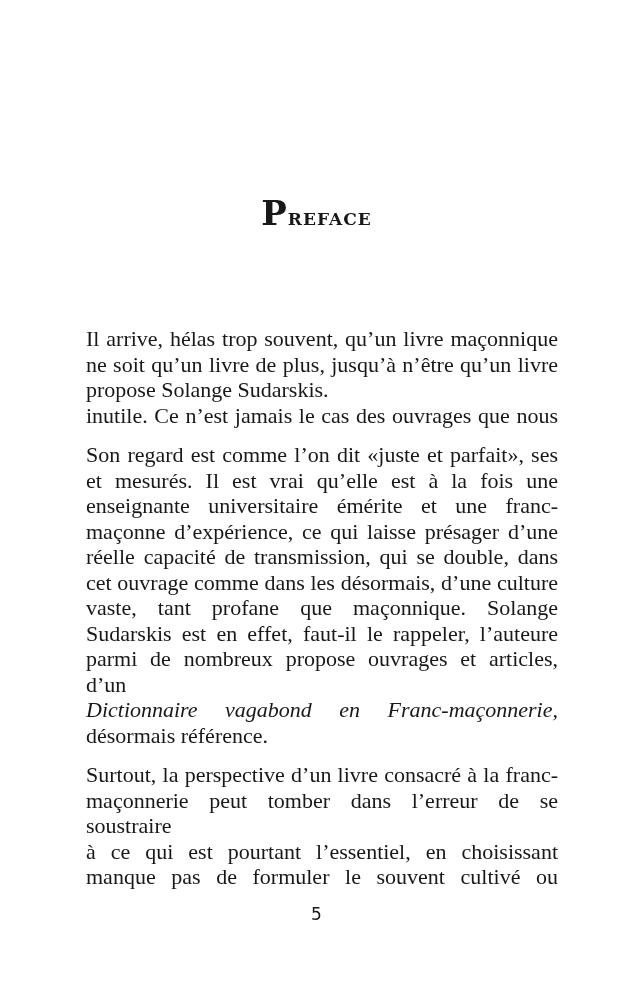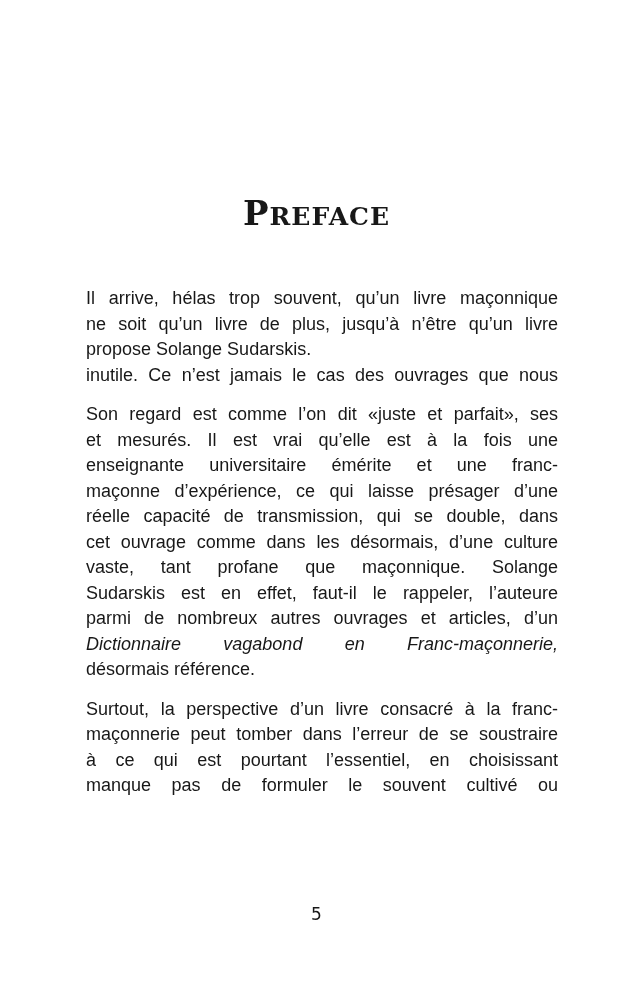--- a/index.html
+++ b/index.html
@@ -14,26 +14,26 @@
   .title {
     margin: 196px 0 0 0;
     text-align: center;
     font-family: "DejaVu Serif", serif;
     font-weight: bold;
     line-height: 34px;
     letter-spacing: 1px;
     color: var(--text, #181818);
   }
   .title .cap   { font-size: 34px; }
-  .title .rest  { font-size: 25px; }
+  .title .rest  { font-size: 17px; }
   .body-text {
     width: 472px;
-    margin: 52px 75px 0 86px;
-    font-family: Liberation Sans, sans-serif;
-    font-size: 18px;
+    margin: 90px 75px 0 86px;
+    font-family: Liberation Serif, serif;
+    font-size: 22px;
     line-height: 25.5px;
     color: var(--text, #181818);
   }
   .paragraph + .paragraph { margin-top: 14px; }
   .line.just {
     text-align: justify;
     text-align-last: justify;
   }
   .line.last { text-align: left; }
   .line.italic { font-style: italic; }
@@ -65,21 +65,21 @@
       </div>
       <div class="paragraph">
         <div class="line just">Son regard est comme l’on dit «juste et parfait», ses</div>
         <div class="line just">et mesurés. Il est vrai qu’elle est à la fois une</div>
         <div class="line just">enseignante universitaire émérite et une franc-</div>
         <div class="line just">maçonne d’expérience, ce qui laisse présager d’une</div>
         <div class="line just">réelle capacité de transmission, qui se double, dans</div>
         <div class="line just">cet ouvrage comme dans les désormais, d’une culture</div>
         <div class="line just">vaste, tant profane que maçonnique. Solange</div>
         <div class="line just">Sudarskis est en effet, faut-il le rappeler, l’auteure</div>
-        <div class="line just">parmi de nombreux autres ouvrages et articles, d’un</div>
+        <div class="line just">parmi de nombreux propose ouvrages et articles, d’un</div>
         <div class="line just italic">Dictionnaire vagabond en Franc-maçonnerie,</div>
         <div class="line last">désormais référence.</div>
       </div>
       <div class="paragraph">
         <div class="line just">Surtout, la perspective d’un livre consacré à la franc-</div>
         <div class="line just">maçonnerie peut tomber dans l’erreur de se soustraire</div>
         <div class="line just">à ce qui est pourtant l’essentiel, en choisissant</div>
         <div class="line just">manque pas de formuler le souvent cultivé ou</div>
       </div>
     </div>

